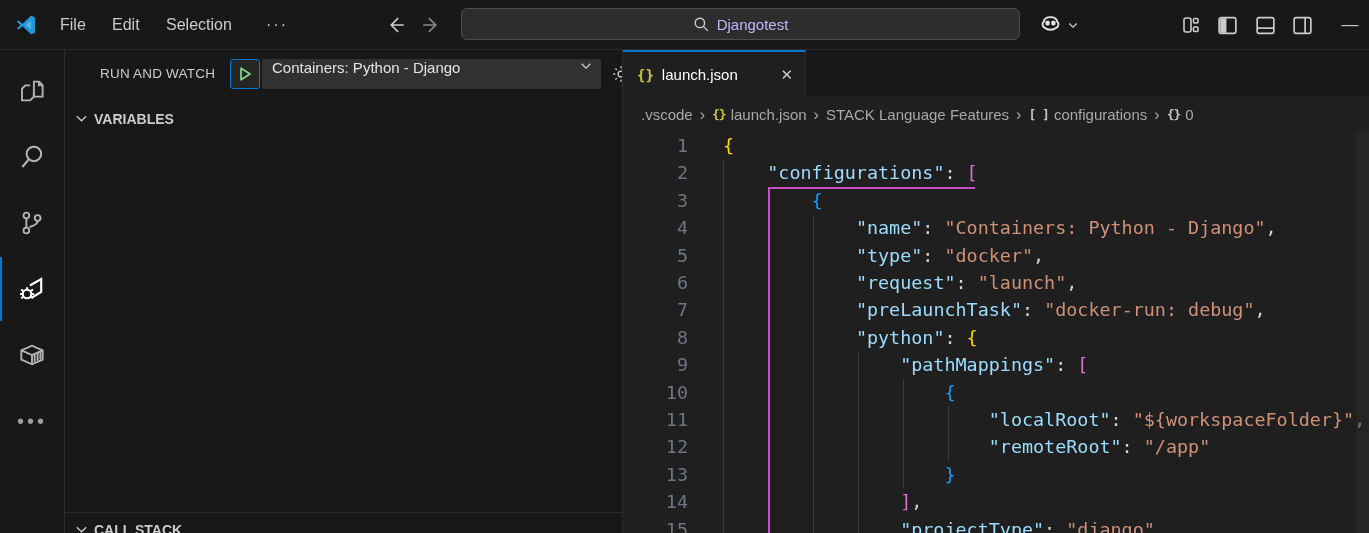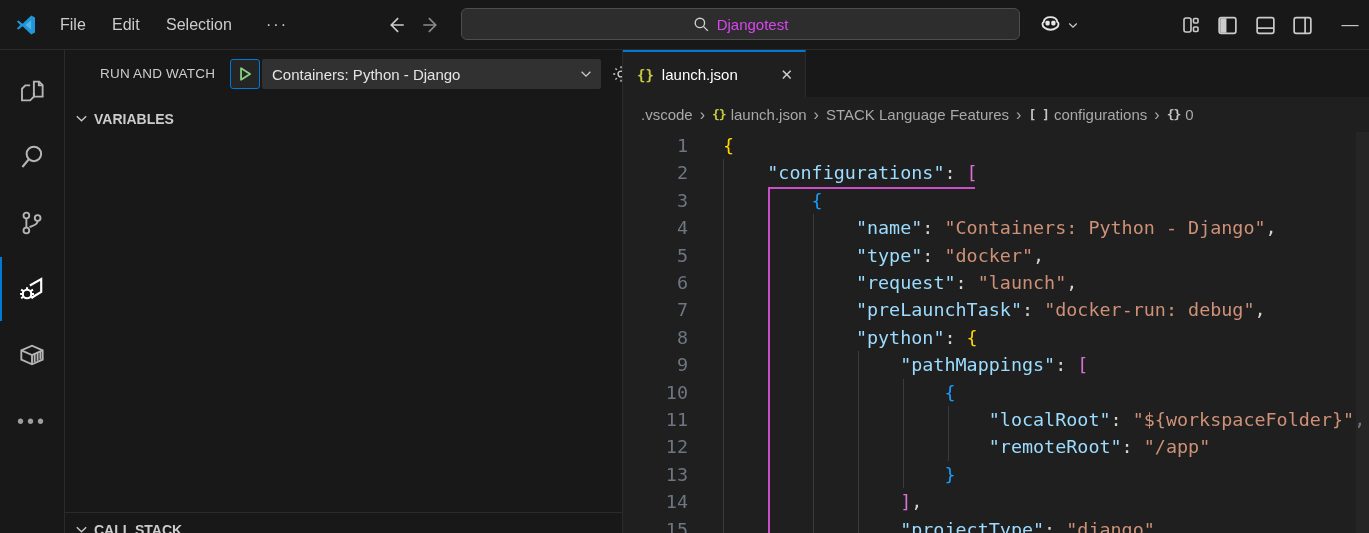--- a/index.html
+++ b/index.html
@@ -13,38 +13,38 @@
   #titlebar { position:absolute; left:0; top:0; width:1369px; height:50px; background:#181818; border-bottom:1px solid #2B2B2B; }
   .tb-abs { position:absolute; top:0; height:50px; display:flex; align-items:center; }
   #vscode-logo { left:14px; }
   .menu-item { color:#CCCCCC; font-size:16px; padding:0 6px; cursor:default; }
   #menu-file { left:54px; } #menu-edit { left:106px; } #menu-selection { left:160px; } #menu-more { left:260px; letter-spacing:2px; font-size:16px; }
   .nav-arrow { width:26px; justify-content:center; color:#CCCCCC; }
   #nav-back { left:382px; } #nav-forward { left:419px; }
   #command-center {
     left:461px; top:8px; width:559px; height:32px; background:#2D2D2D;
     border:1px solid #4D4D4D; border-radius:6px; display:flex; align-items:center; justify-content:center;
-    color:#d946ef; font-size:15px; gap:7px;
+    color:#c4b5fd; font-size:15px; gap:7px;
   }
   #copilot { left:1038px; gap:4px; }
   .layout-btn { width:26px; justify-content:center; }
   #btn-layout { left:1178px; } #btn-sidebar-left { left:1214px; } #btn-panel { left:1252px; } #btn-sidebar-right { left:1289px; }
   #btn-minimize { left:1336px; width:28px; justify-content:center; color:#CCCCCC; font-size:17px; }
   
   #activitybar { position:absolute; left:0; top:50px; width:65px; height:483px; background:#181818; border-right:1px solid #2B2B2B; padding-top:8px; }
   .ab-item { position:relative; width:64px; height:66px; display:flex; align-items:center; justify-content:center; color:#B5B5B5; }
   .ab-item.active { color:#FFFFFF; }
   .ab-item.active::before { content:""; position:absolute; left:0; top:1px; width:2px; height:64px; background:#0078D4; }
   .ab-dots { color:#9E9E9E; font-size:20px; letter-spacing:3px; }
   
   #sidebar { position:absolute; left:65px; top:50px; width:557px; height:483px; background:#181818; }
   #debug-toolbar { position:absolute; left:0; top:0; width:557px; height:47px; }
   #run-debug-title { position:absolute; left:35px; top:0; height:47px; display:flex; align-items:center; font-size:13.5px; color:#CCCCCC; letter-spacing:0.2px; }
   #start-debug-btn { position:absolute; left:165px; top:9px; width:30px; height:30px; background:#252525; border:1px solid #0078D4; border-radius:3px; display:flex; align-items:center; justify-content:center; }
-  #config-select { position:absolute; left:197px; top:9px; width:339px; height:30px; background:#313131; border-radius:2px; display:flex; align-items:center; padding:0 28px 0 10px; font-size:15px; color:#E4E4E4; }
+  #config-select { position:absolute; left:197px; top:9px; width:339px; height:30px; background:#313131; border-radius:2px; display:flex; align-items:flex-start; padding:0 28px 0 10px; font-size:15px; color:#E4E4E4; }
   #config-select .sel-text { white-space:nowrap; overflow:hidden; max-width:286px; }
   #config-select svg { position:absolute; right:8px; }
   .toolbar-icon { position:absolute; top:0; height:47px; display:flex; align-items:center; color:#CCCCCC; }
   #settings-gear { left:545px; }
   #more-actions { left:580px; font-size:18px; letter-spacing:2px; color:#CCCCCC; }
   .section-header { position:absolute; left:0; width:557px; height:29px; display:flex; align-items:center; gap:5px; padding-left:9px; color:#CCCCCC; font-size:14px; font-weight:700; }
   .section-header.bordered { border-top:1px solid #2B2B2B; }
   #section-variables { top:54px; }
   #section-watch { top:258px; }
   #section-callstack { top:462px; height:71px; align-items:flex-start; padding-top:9px; }

